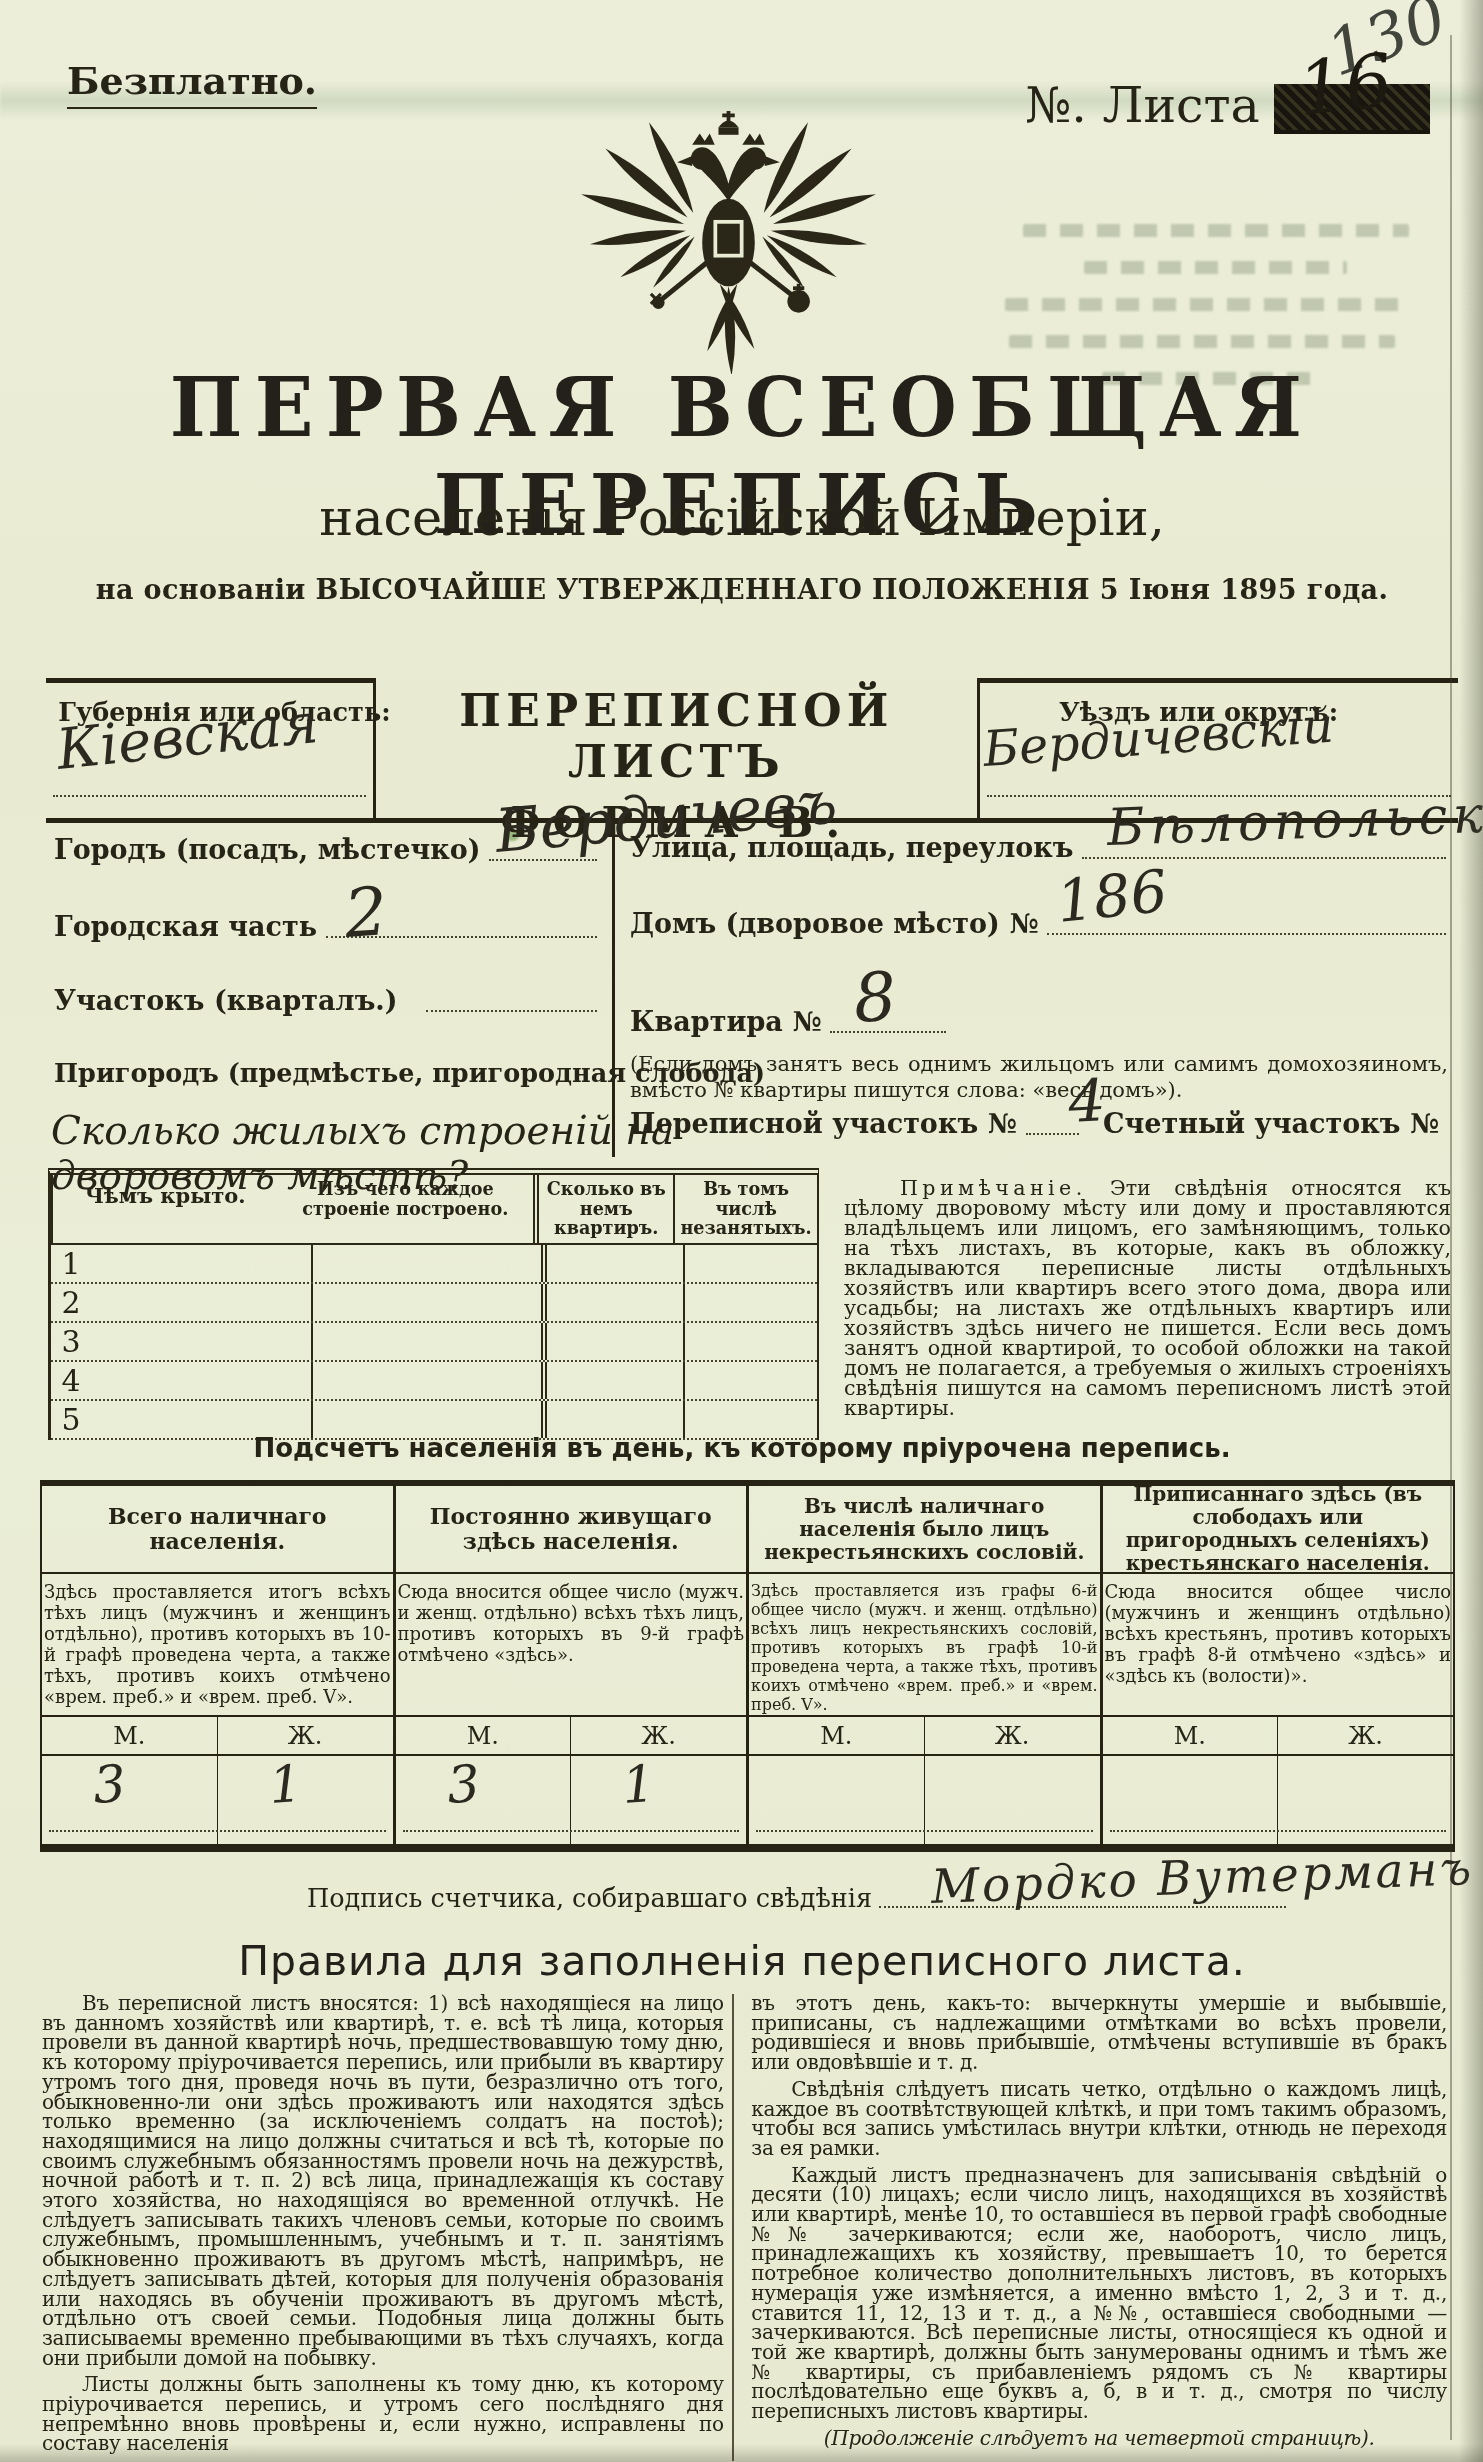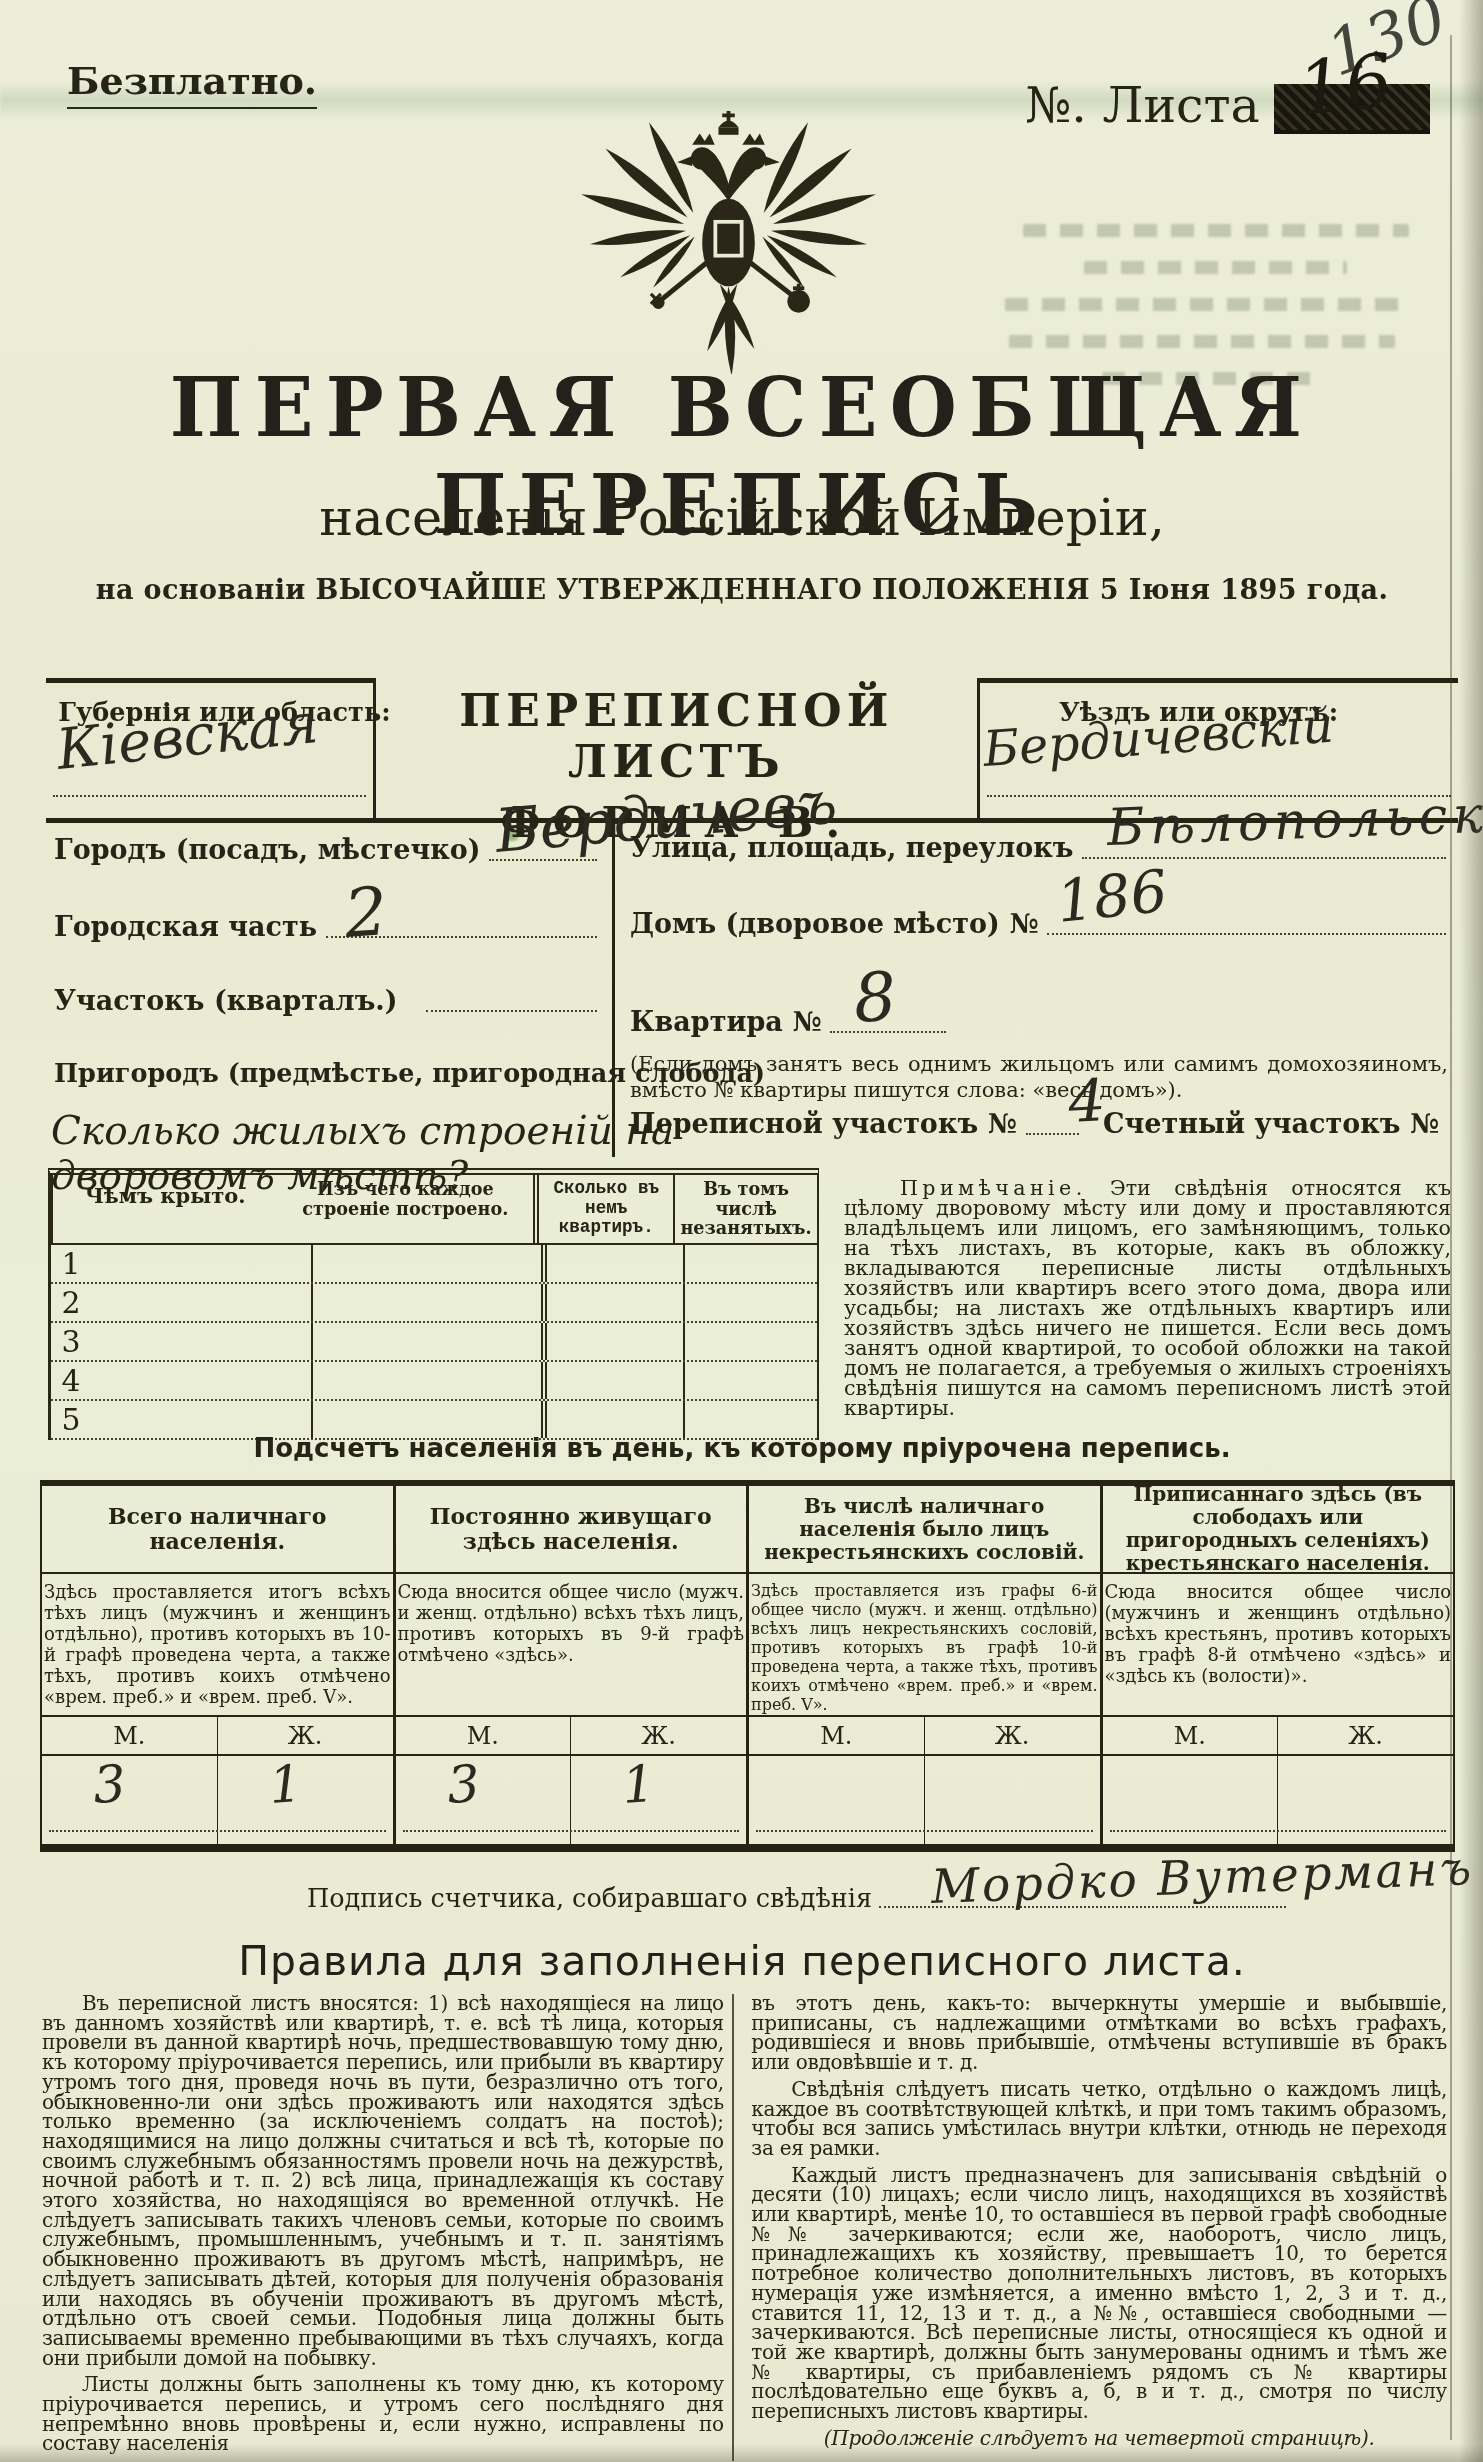--- a/index.html
+++ b/index.html
@@ -62,21 +62,21 @@
     font-style:italic;font-size:39px;}
   .bquestion .fill{flex:1;border-bottom:2.6px dotted #45422e;margin-bottom:7px;height:3.5px;}
   .btable{left:48px;top:1168px;width:771px;border-left:3.5px solid #2b2817;border-right:2.6px solid #2b2817;
     border-top:7px double #2b2817;box-sizing:border-box;}
   .btable *{box-sizing:border-box;}
   .bhead{display:flex;border-bottom:2.6px solid #2b2817;}
   .bhead .c{padding:4.4px 5.3px 5.3px;font-weight:bold;text-align:center;font-size:17.6px;line-height:19.3px;}
   .brow{display:flex;height:39px;border-bottom:2.6px dotted #45422e;}
   .c1{width:260px;}
   .c2{width:230px;border-left:2.6px solid #2b2817;}
-  .c3{width:142px;border-left:6.1px double #2b2817;font-family:Liberation Mono, monospace;}
+  .c3{width:142px;border-left:6.1px double #2b2817;}
   .c4{flex:1;border-left:2.6px solid #2b2817;}
   .bhead .c2{font-size:21px;padding-top:10.5px;}
   .brow .num{font-size:30px;padding:1.8px 0 0 10.5px;font-weight:normal;}
   
   .bnote{left:844px;top:1178px;width:607px;font-size:20.6px;line-height:20px;text-align:justify;}
   .bnote .nlabel{letter-spacing:4.4px;}
   .bnote p{margin:0;text-indent:56px;}
   
   .tally-head{top:1433px;font-size:26px;font-weight:bold;font-family:"DejaVu Sans",sans-serif;}
   .ttable{left:40px;top:1480px;width:1415px;height:372px;display:flex;box-sizing:border-box;
@@ -385,21 +385,21 @@
     </span>
   </div>
 
   <div class="abs t-center rules-title">Правила для заполненія переписного листа.</div>
   <div class="abs rules">
     <div class="rules-left">
       <p class="indent">Въ переписной листъ вносятся: 1) всѣ находящіеся на лицо въ данномъ хозяйствѣ или квартирѣ, т. е. всѣ тѣ лица, которыя провели въ данной квартирѣ ночь, предшествовавшую тому дню, къ которому пріурочивается перепись, или прибыли въ квартиру утромъ того дня, проведя ночь въ пути, безразлично отъ того, обыкновенно-ли они здѣсь проживаютъ или находятся здѣсь только временно (за исключеніемъ солдатъ на постоѣ); находящимися на лицо должны считаться и всѣ тѣ, которые по своимъ служебнымъ обязанностямъ провели ночь на дежурствѣ, ночной работѣ и т. п. 2) всѣ лица, принадлежащія къ составу этого хозяйства, но находящіяся во временной отлучкѣ. Не слѣдуетъ записывать такихъ членовъ семьи, которые по своимъ служебнымъ, промышленнымъ, учебнымъ и т. п. занятіямъ обыкновенно проживаютъ въ другомъ мѣстѣ, напримѣръ, не слѣдуетъ записывать дѣтей, которыя для полученія образованія или находясь въ обученіи проживаютъ въ другомъ мѣстѣ, отдѣльно отъ своей семьи. Подобныя лица должны быть записываемы временно пребывающими въ тѣхъ случаяхъ, когда они прибыли домой на побывку.</p>
       <p class="indent">Листы должны быть заполнены къ тому дню, къ которому пріурочивается перепись, и утромъ сего послѣдняго дня непремѣнно вновь провѣрены и, если нужно, исправлены по составу населенія</p>
     </div>
     <div class="rules-right">
-      <p>въ этотъ день, какъ-то: вычеркнуты умершіе и выбывшіе, приписаны, съ надлежащими отмѣтками во всѣхъ графахъ, родившіеся и вновь прибывшіе, отмѣчены вступившіе въ бракъ или овдовѣвшіе и т. д.</p>
+      <p>въ этотъ день, какъ-то: вычеркнуты умершіе и выбывшіе, приписаны, съ надлежащими отмѣтками во всѣхъ провели, родившіеся и вновь прибывшіе, отмѣчены вступившіе въ бракъ или овдовѣвшіе и т. д.</p>
       <p class="indent">Свѣдѣнія слѣдуетъ писать четко, отдѣльно о каждомъ лицѣ, каждое въ соотвѣтствующей клѣткѣ, и при томъ такимъ образомъ, чтобы вся запись умѣстилась внутри клѣтки, отнюдь не переходя за ея рамки.</p>
       <p class="indent">Каждый листъ предназначенъ для записыванія свѣдѣній о десяти (10) лицахъ; если число лицъ, находящихся въ хозяйствѣ или квартирѣ, менѣе 10, то оставшіеся въ первой графѣ свободные №№ зачеркиваются; если же, наоборотъ, число лицъ, принадлежащихъ къ хозяйству, превышаетъ 10, то берется потребное количество дополнительныхъ листовъ, въ которыхъ нумерація уже измѣняется, а именно вмѣсто 1, 2, 3 и т. д., ставится 11, 12, 13 и т. д., а №№, оставшіеся свободными — зачеркиваются. Всѣ переписные листы, относящіеся къ одной и той же квартирѣ, должны быть занумерованы однимъ и тѣмъ же № квартиры, съ прибавленіемъ рядомъ съ № квартиры послѣдовательно еще буквъ а, б, в и т. д., смотря по числу переписныхъ листовъ квартиры.</p>
       <p class="centerline">(Продолженіе слѣдуетъ на четвертой страницѣ).</p>
     </div>
   </div>
 
   <div class="edge-shade"></div>
   <div class="fold-line"></div>
   <div class="bottom-shade"></div>
 </div>

